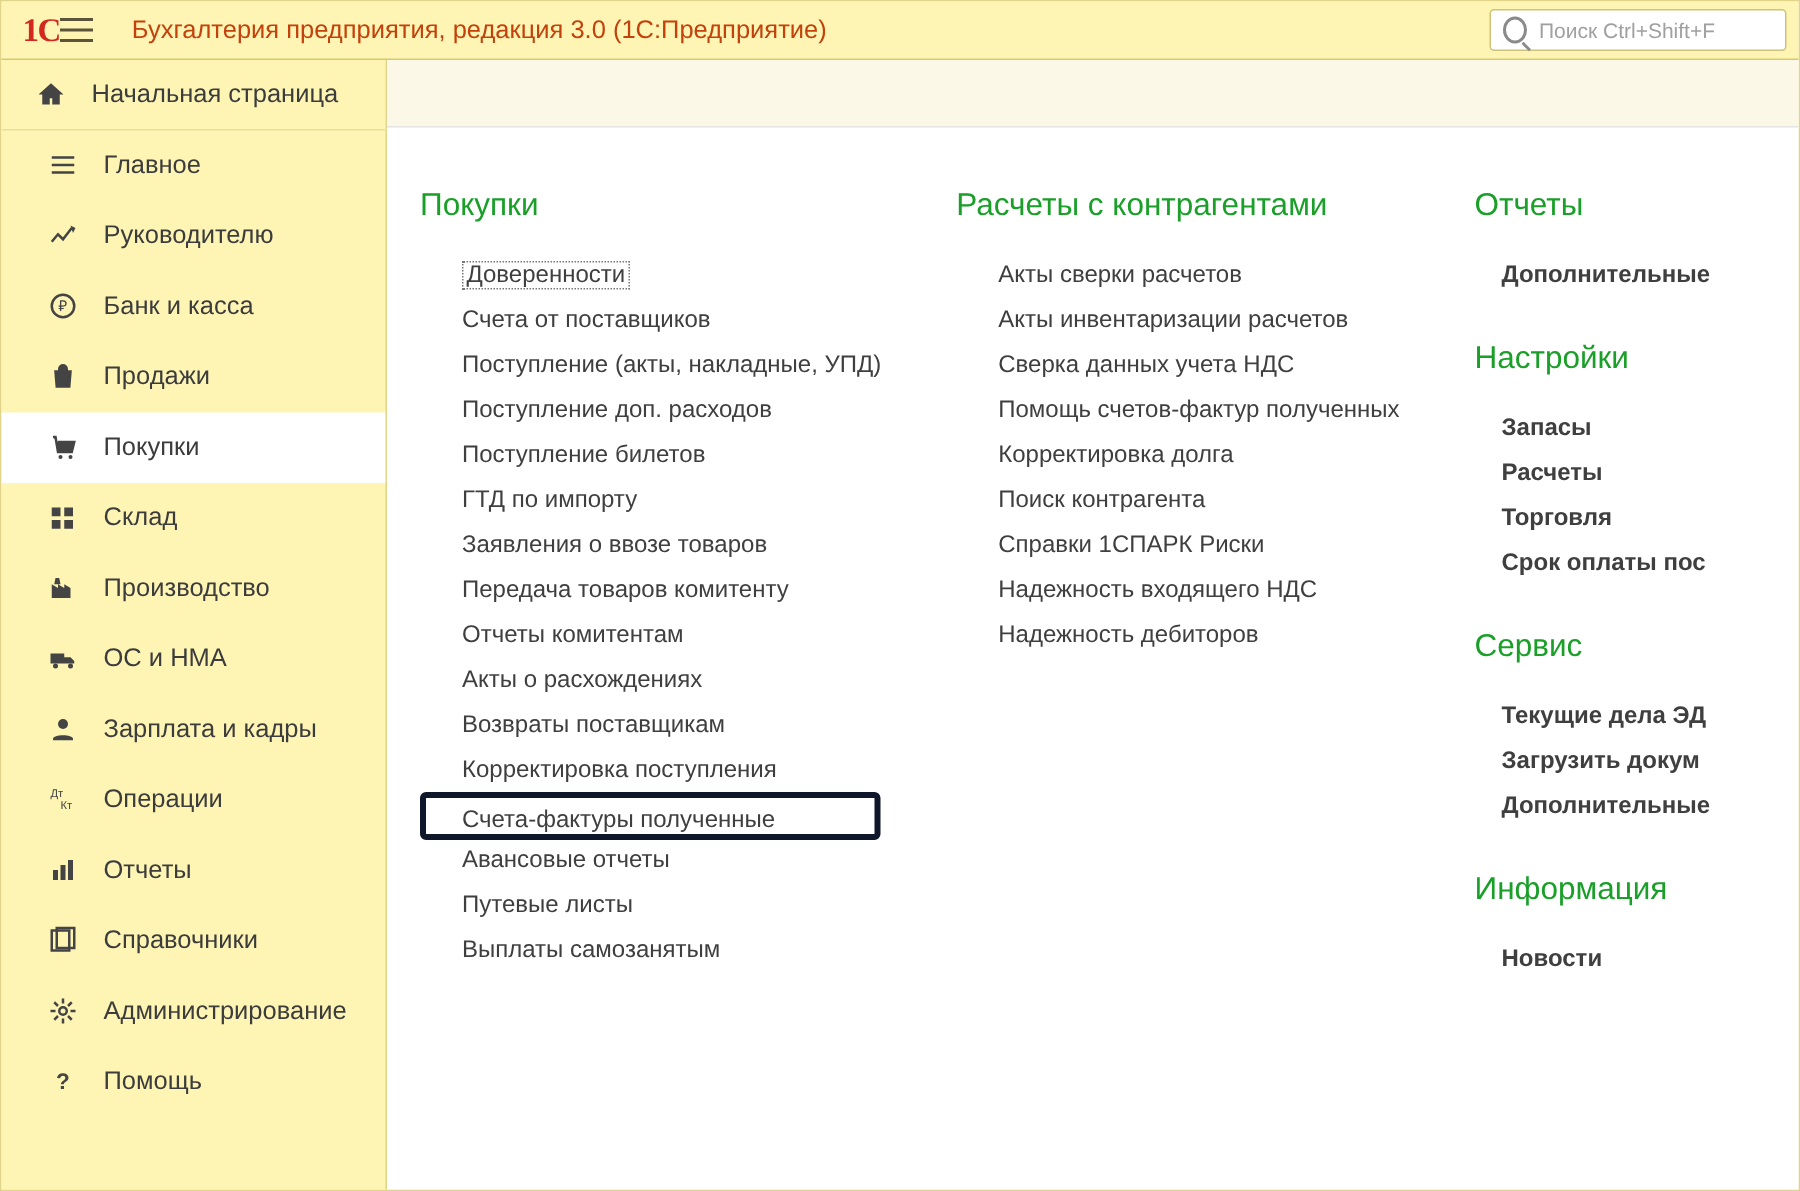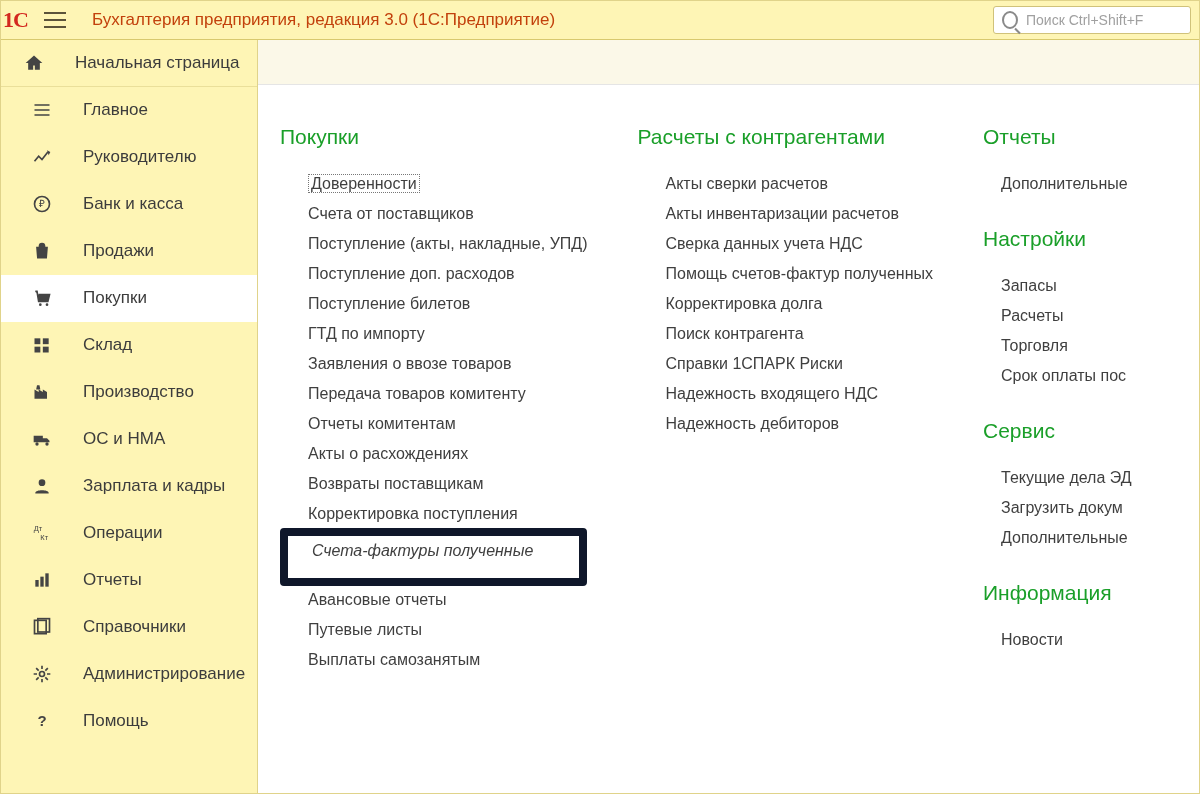--- a/index.html
+++ b/index.html
@@ -25,22 +25,21 @@
   .topbar {
     height: 38px;
     background: #fef5b5;
     border-bottom: 1px solid #d8c96e;
     display: flex;
     align-items: center;
   }
   .logo-area {
     display: flex;
     align-items: center;
-    padding: 0 8px 0 2px;
-    gap: 16px;
+    padding: 0 8px 0 14px;
   }
   .logo {
     color: #d3281f;
     font-weight: bold;
     font-size: 22px;
     font-family: Georgia, serif;
     letter-spacing: -1px;
   }
   .hamburger {
     width: 22px;
@@ -111,21 +110,21 @@
     width: 256px;
     background: #fef5b5;
     border-right: 1px solid #e0d38a;
     overflow-y: auto;
   }
   .side-item {
     display: flex;
     align-items: center;
     height: 46px;
     padding-left: 30px;
-    gap: 30px;
+    gap: 16px;
     font-size: 17px;
     color: #3c3c3c;
     cursor: pointer;
     border-bottom: 1px solid rgba(200,180,80,0.0);
   }
   .side-item.home {
     background: #fef5b5;
     border-bottom: 1px solid #eadf9a;
     height: 46px;
     font-size: 17px;
@@ -180,27 +179,26 @@
     color: #3f3f3f;
     text-decoration: none;
     font-size: 16px;
     cursor: pointer;
   }
   .links li.selected a {
     border: 1px dotted #777;
     padding: 0px 2px;
   }
   .links li.highlighted {
-    border: 8px solid #0f172a;
+    border: 4px solid #0f172a;
     border-radius: 4px;
-    padding: 6px 12px 18px 24px;
+    padding: 6px 12px 0 24px;
     margin: -1px 0;
-    font-style: italic;
-  }
-  .col-right .links li { padding-left: 18px; }
+  }
+  .col-right .links li { padding-left: 18px; font-weight: bold; }
 </style>
 </head>
 <body>
 
 <div class="app">
 
   <div class="topbar">
     <div class="logo-area">
       <span class="logo">1C</span>
       <span class="hamburger">

